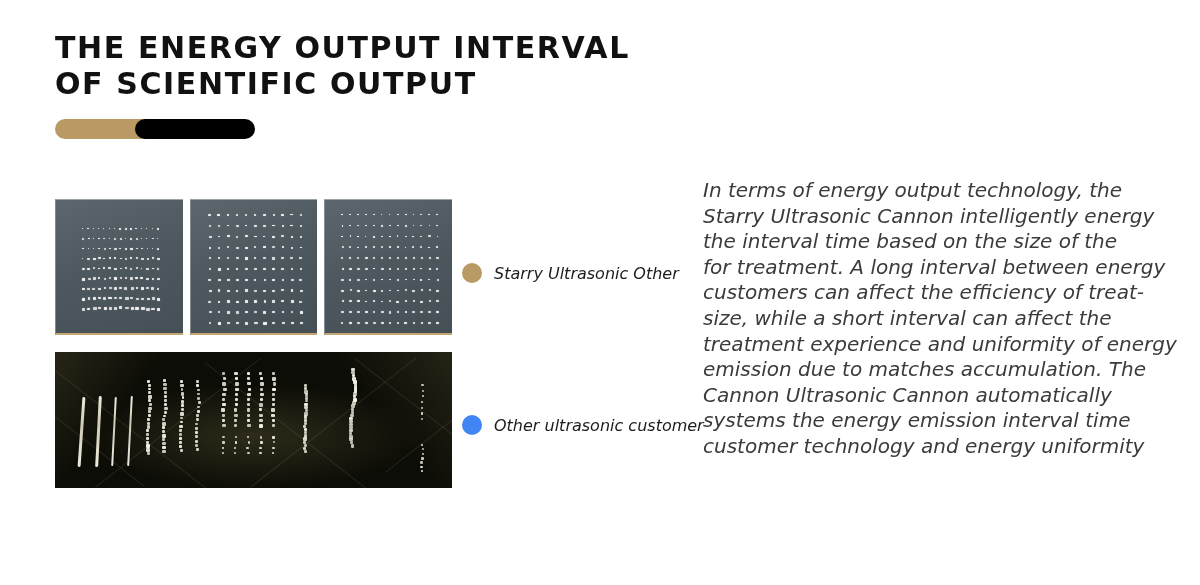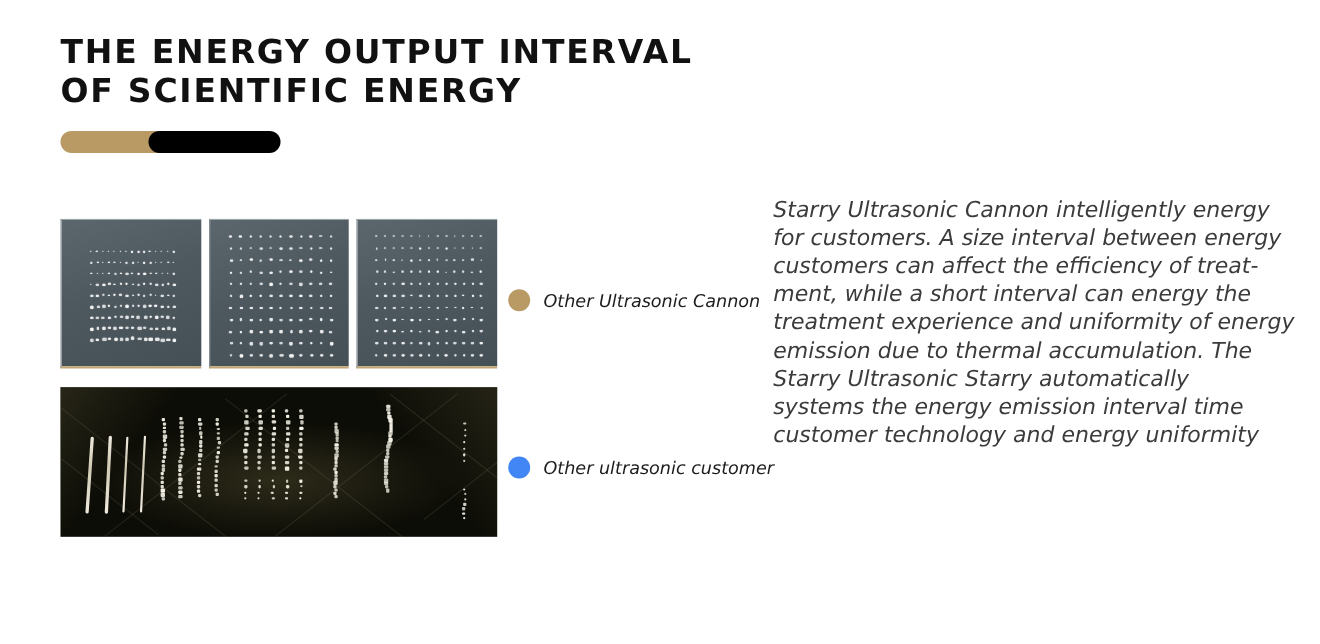--- a/index.html
+++ b/index.html
@@ -156,21 +156,21 @@
     line-height: 25.6px;
     color: #3b3b3b;
     white-space: nowrap;
   }
 </style>
 </head>
 <body>
 
 <div id="title-block">
   <div class="title-line">THE ENERGY OUTPUT INTERVAL</div>
-  <div class="title-line">OF SCIENTIFIC ENERGY</div>
+  <div class="title-line">OF SCIENTIFIC OUTPUT</div>
 </div>
 
 <div id="accent-bar">
   <div id="accent-bar-gold"></div>
   <div id="accent-bar-dark"></div>
 </div>
 
 <div id="photo-strip-top">
   <div class="panel">
     <div class="panel-dots" id="panel-dots-1">
@@ -805,31 +805,33 @@
     <div class="mark" style="width: 2.02px; height: 1.92px; left: 367.11px; top: 96.33px; border-radius: 1px; opacity: 0.77;"></div>
     <div class="mark" style="width: 2.59px; height: 2.46px; left: 366.84px; top: 100.67px; border-radius: 1px; opacity: 0.85;"></div>
     <div class="mark" style="width: 2.76px; height: 2.62px; left: 366.4px; top: 105px; border-radius: 1px; opacity: 0.83;"></div>
     <div class="mark" style="width: 2.34px; height: 2.23px; left: 365.46px; top: 109.33px; border-radius: 1px; opacity: 0.78;"></div>
     <div class="mark" style="width: 2.45px; height: 2.32px; left: 365.34px; top: 113.67px; border-radius: 1px; opacity: 0.92;"></div>
     <div class="mark" style="width: 2.21px; height: 2.1px; left: 365.93px; top: 118px; border-radius: 1px; opacity: 0.99;"></div>
   </div>
 
 <div class="legend" id="legend-starry">
   <span class="legend-swatch" style="background: rgb(185, 154, 100);"></span>
-  <span class="legend-label">Other Ultrasonic Cannon</span>
+  <span class="legend-label">Starry Ultrasonic Other</span>
 </div>
 
 <div class="legend" id="legend-other">
   <span class="legend-swatch" style="background: rgb(66, 133, 244);"></span>
   <span class="legend-label">Other ultrasonic customer</span>
 </div>
 
 <div id="body-copy">
+    <div class="body-line">In terms of energy output technology, the</div>
     <div class="body-line">Starry Ultrasonic Cannon intelligently energy</div>
-    <div class="body-line">for customers. A size interval between energy</div>
+    <div class="body-line">the interval time based on the size of the</div>
+    <div class="body-line">for treatment. A long interval between energy</div>
     <div class="body-line">customers can affect the efficiency of treat-</div>
-    <div class="body-line">ment, while a short interval can energy the</div>
+    <div class="body-line">size, while a short interval can affect the</div>
     <div class="body-line">treatment experience and uniformity of energy</div>
-    <div class="body-line">emission due to thermal accumulation. The</div>
-    <div class="body-line">Starry Ultrasonic Starry automatically</div>
+    <div class="body-line">emission due to matches accumulation. The</div>
+    <div class="body-line">Cannon Ultrasonic Cannon automatically</div>
     <div class="body-line">systems the energy emission interval time</div>
     <div class="body-line">customer technology and energy uniformity</div>
   </div>
 
 </body></html>

